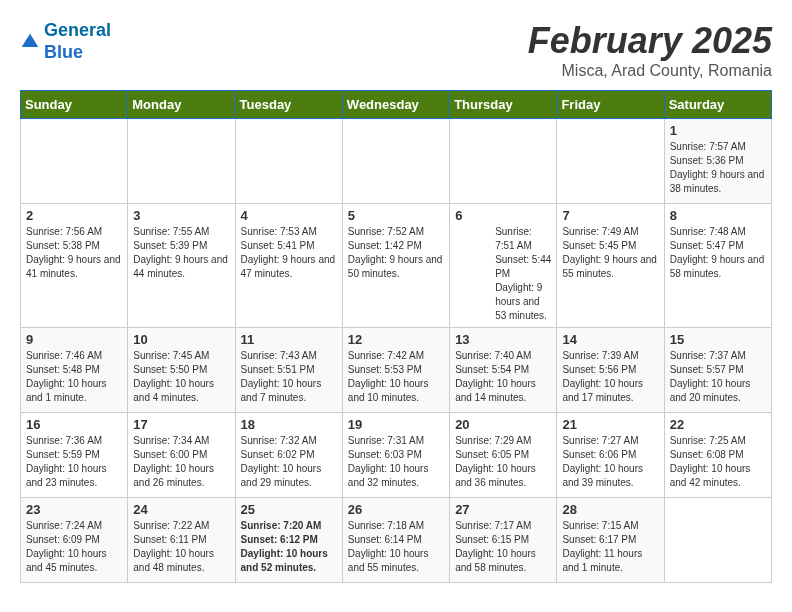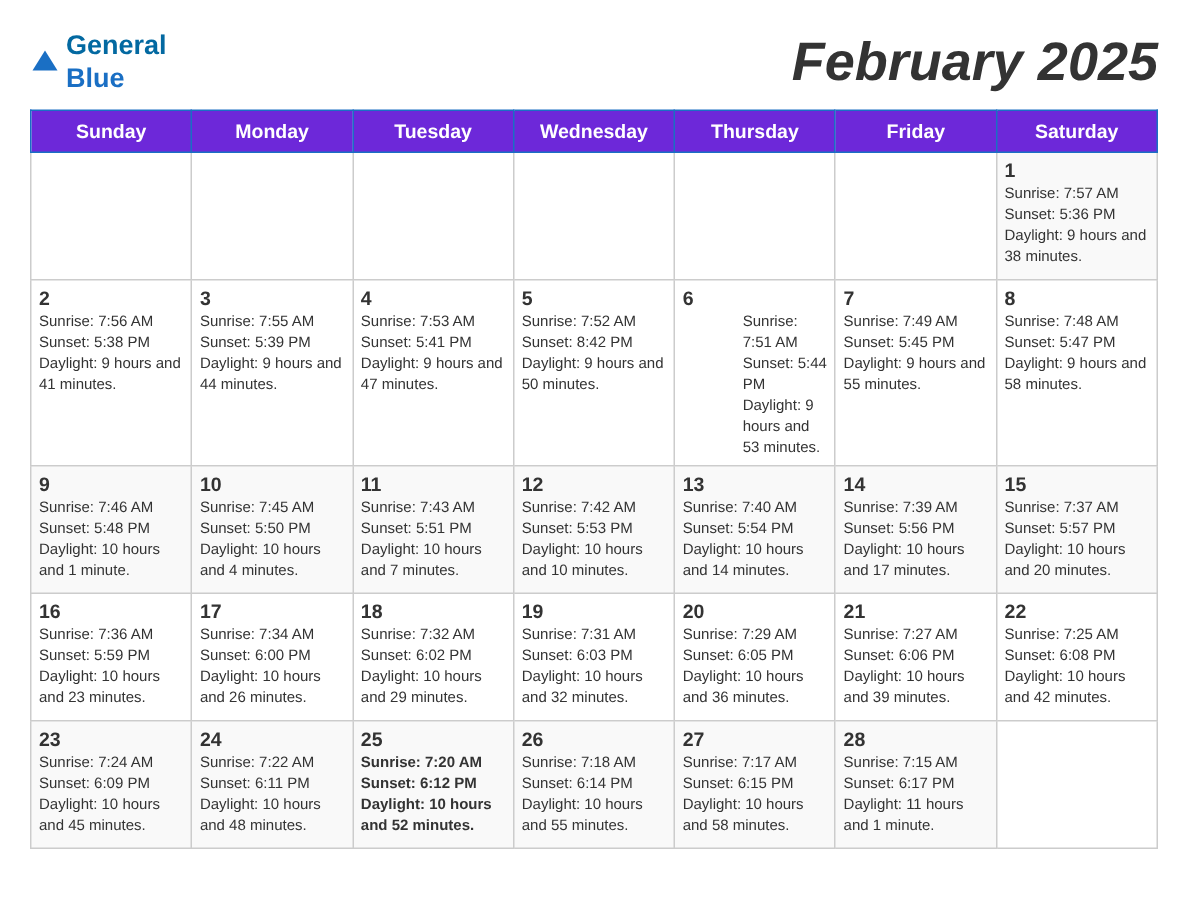--- a/index.html
+++ b/index.html
@@ -52,26 +52,26 @@
     .calendar-subtitle {
       font-size: 16px;
       color: #555;
     }
     table {
       width: 100%;
       border-collapse: collapse;
       table-layout: fixed;
     }
     thead tr th {
-      background-color: #6d28d9;
+      background-color: #4d7c0f;
       color: white;
       padding: 6px 4px;
       font-size: 13px;
       font-weight: bold;
-      text-align: center;
+      text-align: left;
       border: 1px solid #1a6fc4;
     }
     tbody tr td {
       border: 1px solid #ccc;
       vertical-align: top;
       padding: 4px 5px;
       font-size: 10.5px;
       color: #333;
       height: 85px;
       background: #fff;
@@ -102,20 +102,21 @@
     <svg class="logo-icon" viewBox="0 0 24 24">
       <polygon points="12,2 22,18 2,18" fill="#1a6fc4"></polygon>
     </svg>
     <div class="logo-text">
       <span class="logo-general">General</span>
       <span class="logo-blue">Blue</span>
     </div>
   </div>
   <div class="title-block">
     <div class="calendar-title">February 2025</div>
+    <div class="calendar-subtitle">Misca, Arad County, Romania</div>
   </div>
 </div>
 
 <table>
   <thead>
     <tr>
     <th>Sunday</th>
         <th>Monday</th>
         <th>Tuesday</th>
         <th>Wednesday</th>
@@ -154,21 +155,21 @@
         </td>
         <td>
           <span class="day-num">4</span>
           <div class="day-info" style="white-space: pre-line;">Sunrise: 7:53 AM
 Sunset: 5:41 PM
 Daylight: 9 hours and 47 minutes.</div>
         </td>
         <td>
           <span class="day-num">5</span>
           <div class="day-info" style="white-space: pre-line;">Sunrise: 7:52 AM
-Sunset: 8:42 PM
+Sunset: 1:42 PM
 Daylight: 9 hours and 50 minutes.</div>
         </td>
         <td>
           <span class="day-num">6</span>
           <div class="day-info" style="white-space: pre-line; margin-left: 40px;">Sunrise: 7:51 AM
 Sunset: 5:44 PM
 Daylight: 9 hours and 53 minutes.</div>
         </td>
         <td>
           <span class="day-num">7</span>

